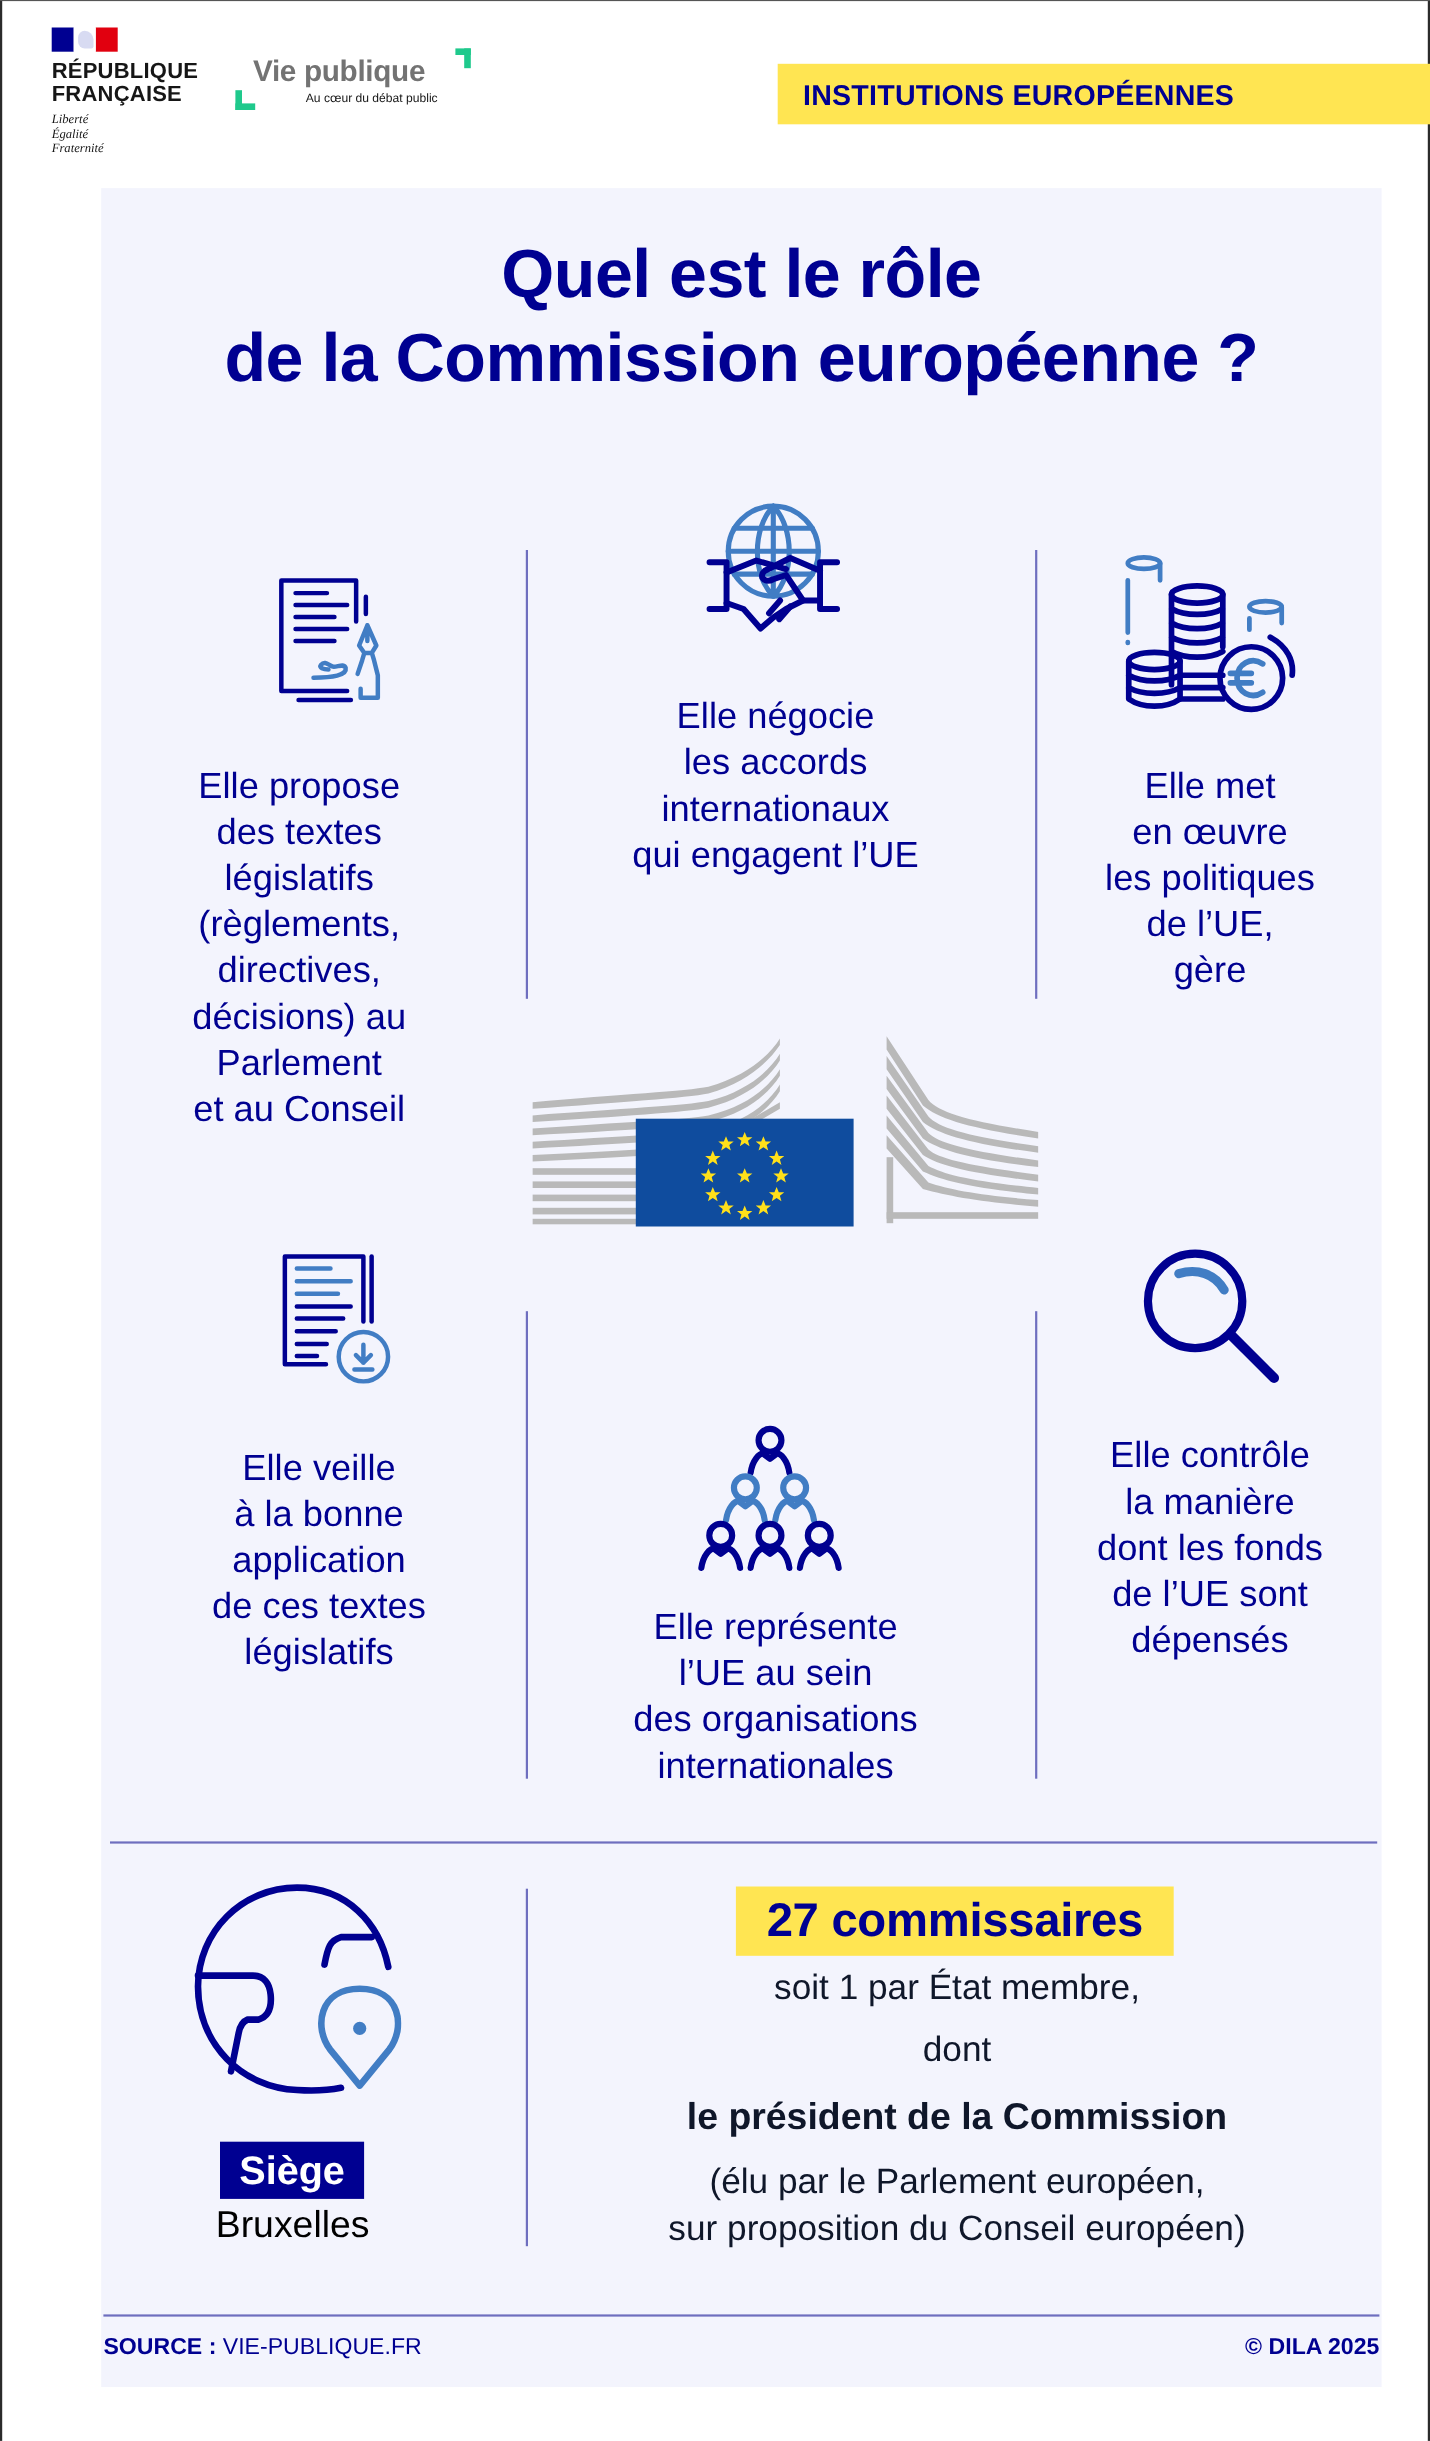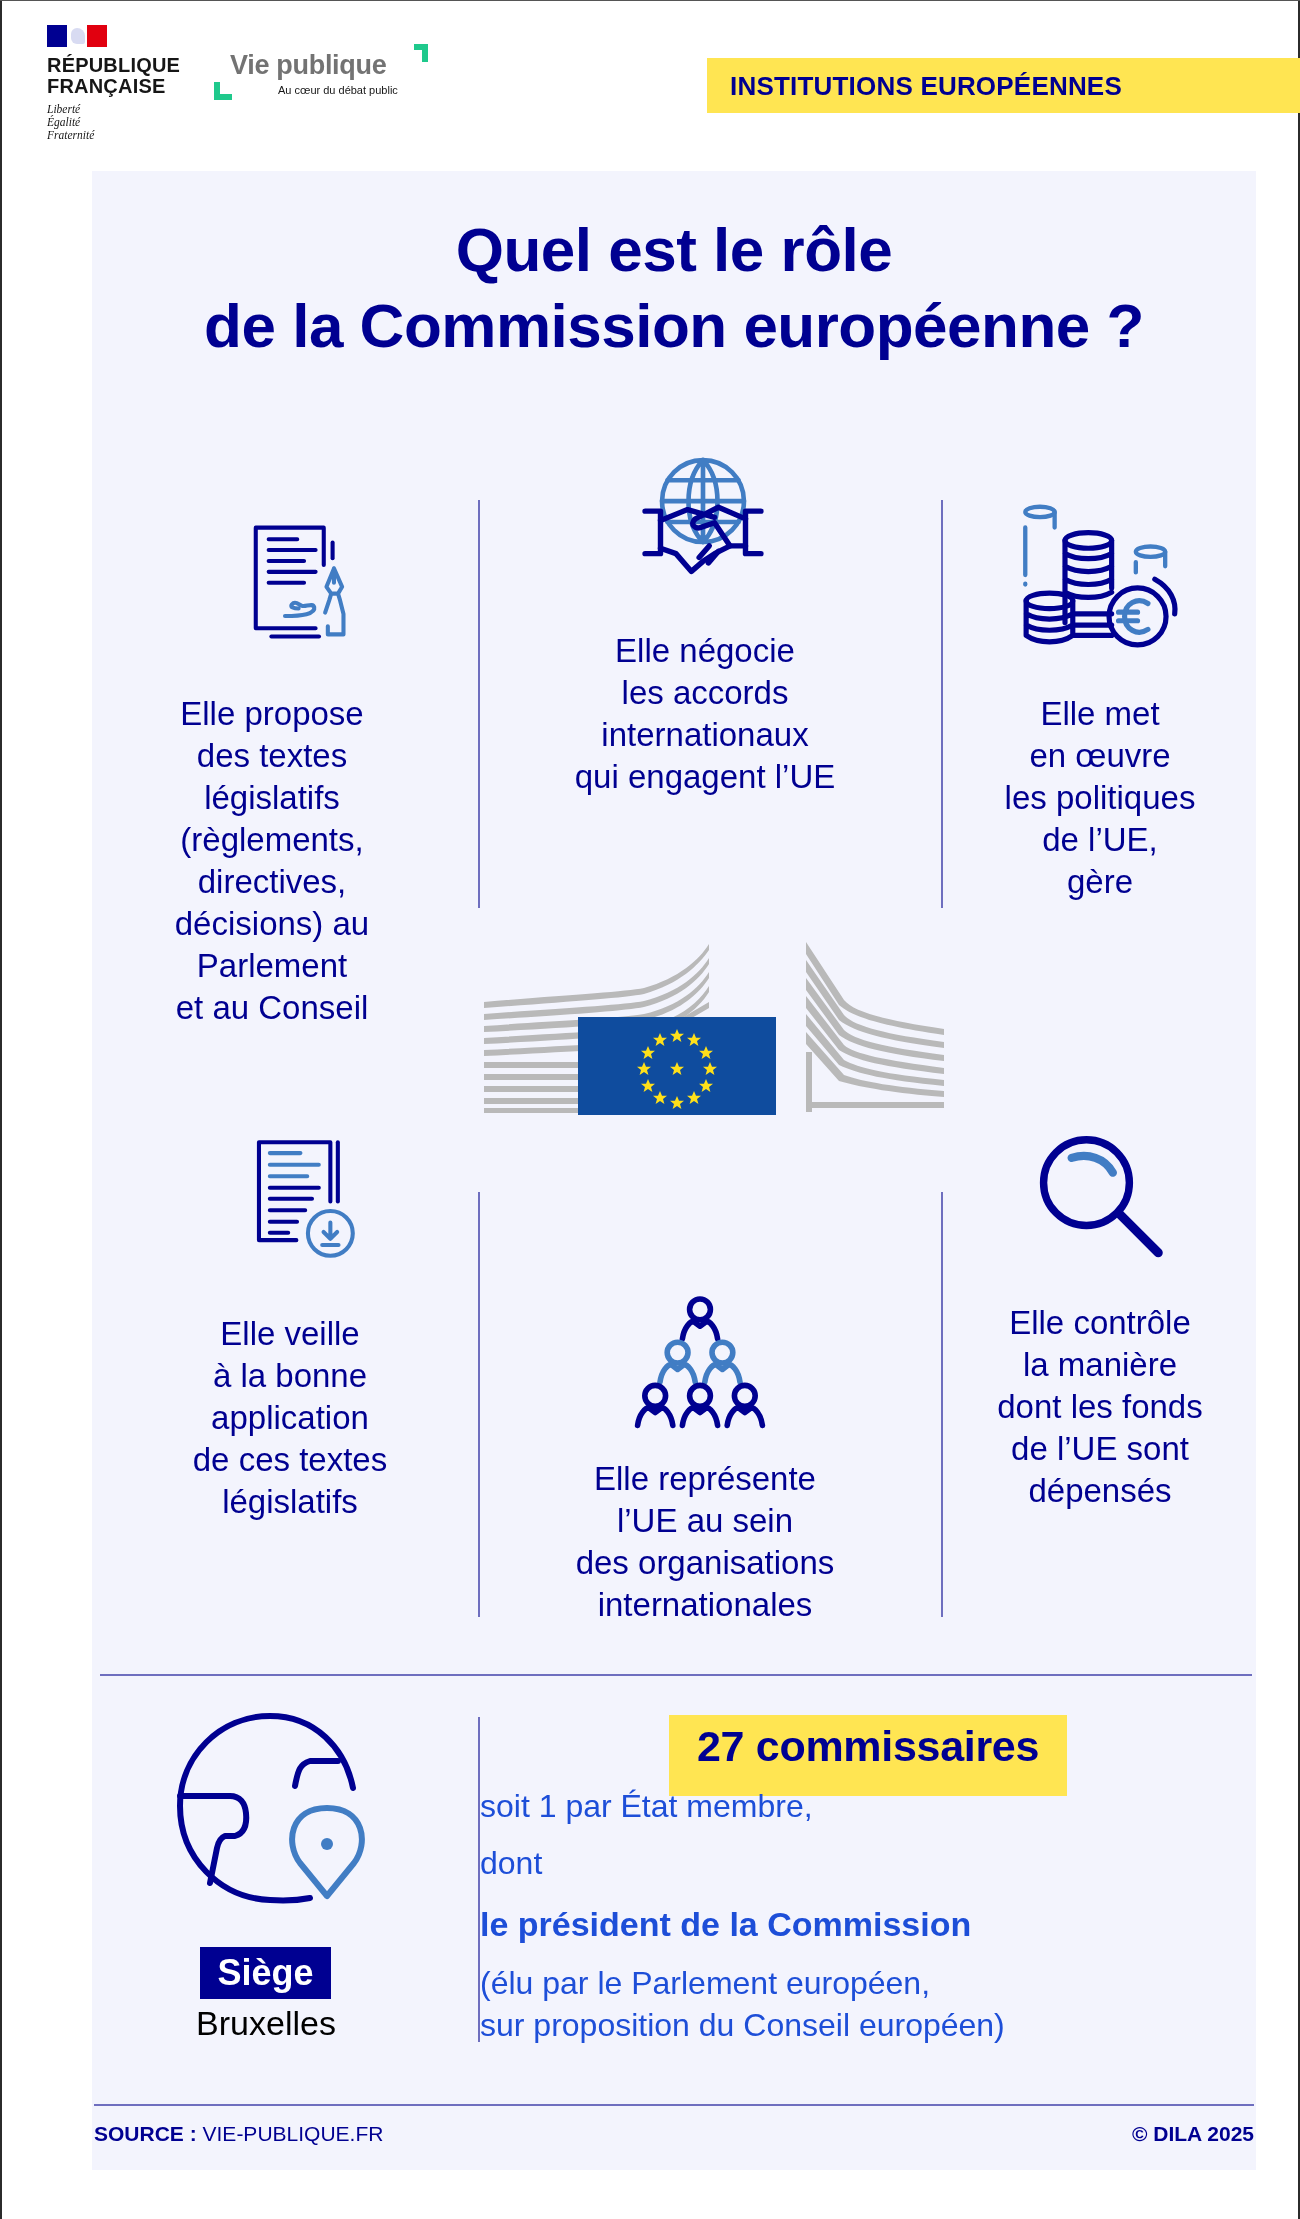--- a/index.html
+++ b/index.html
@@ -37,22 +37,22 @@
   .vdiv { position: absolute; width: 2px; background: #6e6ebf; }
   .hdiv { position: absolute; height: 2px; background: #6e6ebf; }
 
   .icon { position: absolute; }
   .block-text { position: absolute; text-align: center; font-family: "Liberation Sans", sans-serif; font-size: 33px; line-height: 42px; color: #000091; }
   .block-text div { white-space: nowrap; }
 
   .siege-badge { position: absolute; left: 200px; top: 1947px; width: 131px; height: 52px; background: #000091; color: #fff; font-family: "Liberation Sans", sans-serif; font-weight: 700; font-size: 36px; text-align: center; line-height: 52px; }
   .siege-city { position: absolute; left: 130px; width: 272px; top: 2004px; text-align: center; font-family: "Liberation Sans", sans-serif; font-size: 34px; color: #000000; }
 
-  .stat-badge { position: absolute; left: 669px; top: 1715px; width: 398px; height: 81px; background: #ffe552; color: #000091; font-family: "Liberation Sans", sans-serif; font-weight: 700; font-size: 43px; text-align: center; line-height: 63px; letter-spacing: -0.3px; }
-  .stat-line { position: absolute; left: 480px; width: 780px; text-align: left; font-family: "Liberation Sans", sans-serif; font-size: 32px; color: #1d4ed8; white-space: nowrap; }
+  .stat-badge { position: absolute; left: 669px; top: 1715px; width: 398px; height: 63px; background: #ffe552; color: #000091; font-family: "Liberation Sans", sans-serif; font-weight: 700; font-size: 43px; text-align: center; line-height: 63px; letter-spacing: -0.3px; }
+  .stat-line { position: absolute; left: 480px; width: 780px; text-align: center; font-family: "Liberation Sans", sans-serif; font-size: 32px; color: #0f172a; white-space: nowrap; }
   .stat-line.bold { font-weight: 700; font-size: 34px; }
 
   .footer-left { position: absolute; left: 94px; top: 2122px; font-family: "Liberation Sans", sans-serif; font-size: 21px; color: #000091; }
   .footer-left b { font-weight: 700; }
   .footer-right { position: absolute; right: 46px; top: 2122px; font-family: "Liberation Sans", sans-serif; font-size: 21px; color: #000091; font-weight: 700; }
 </style>
 </head>
 <body>
 
 <div class="frame-l"></div>

